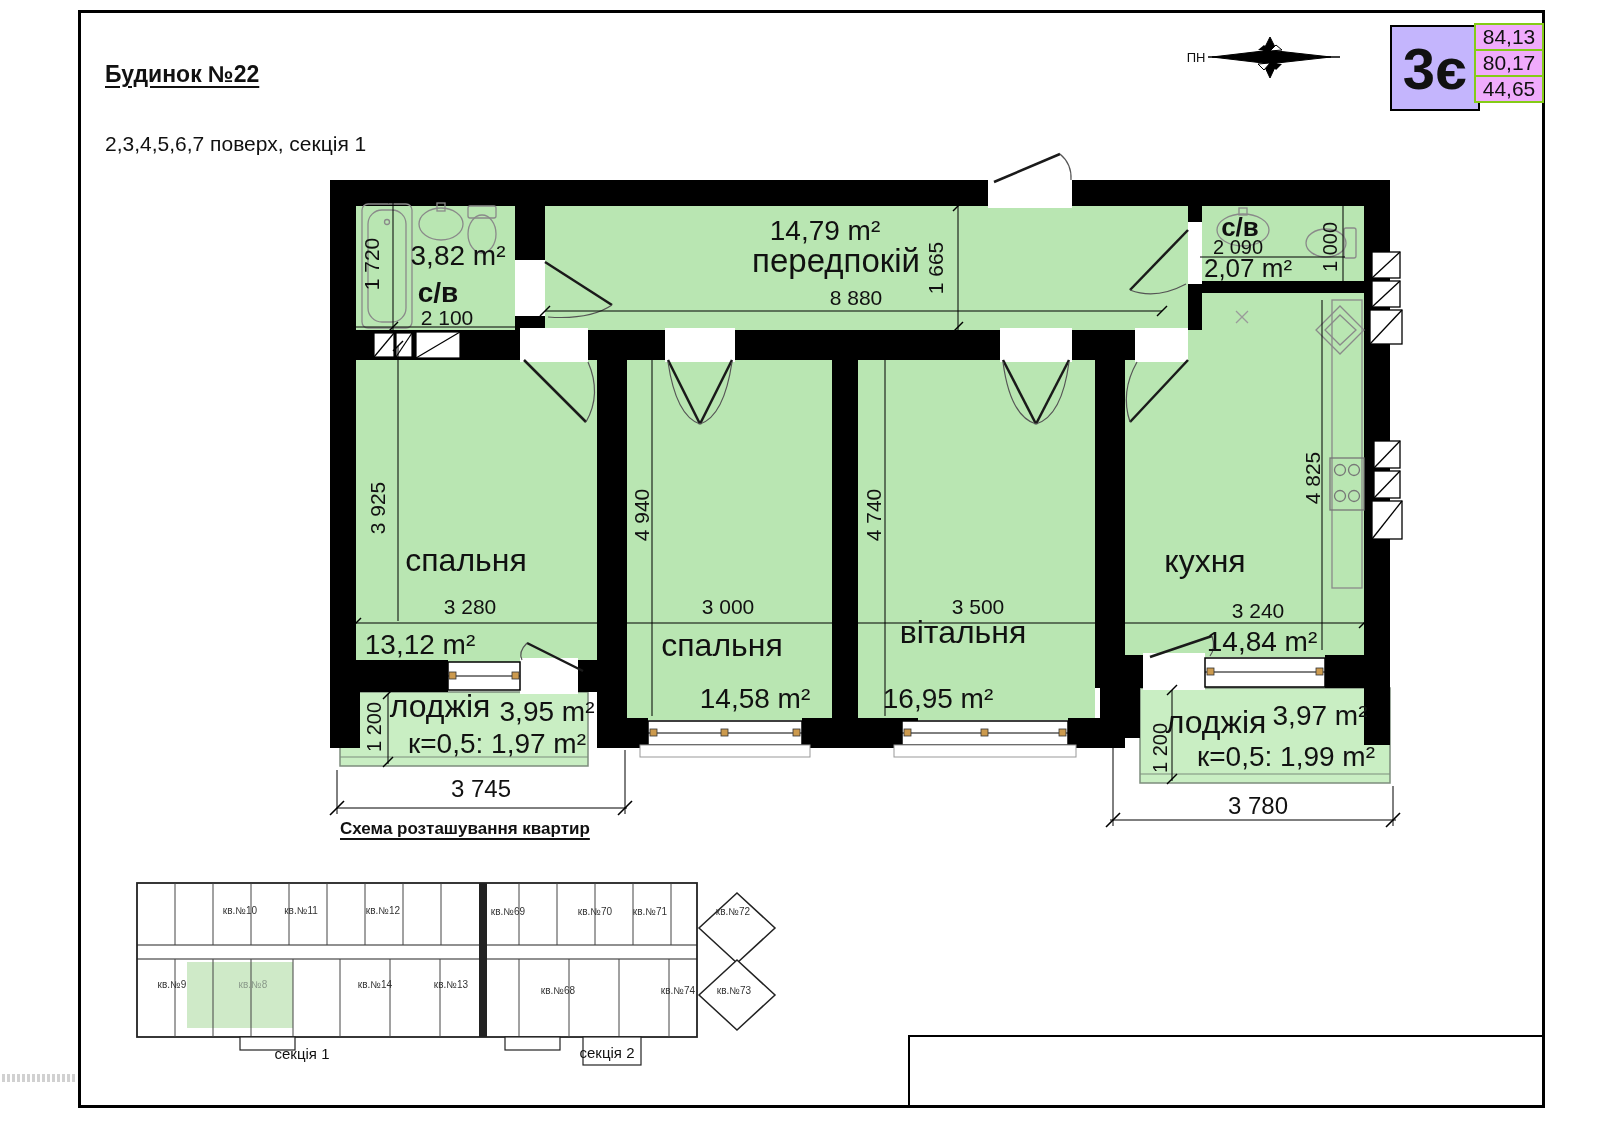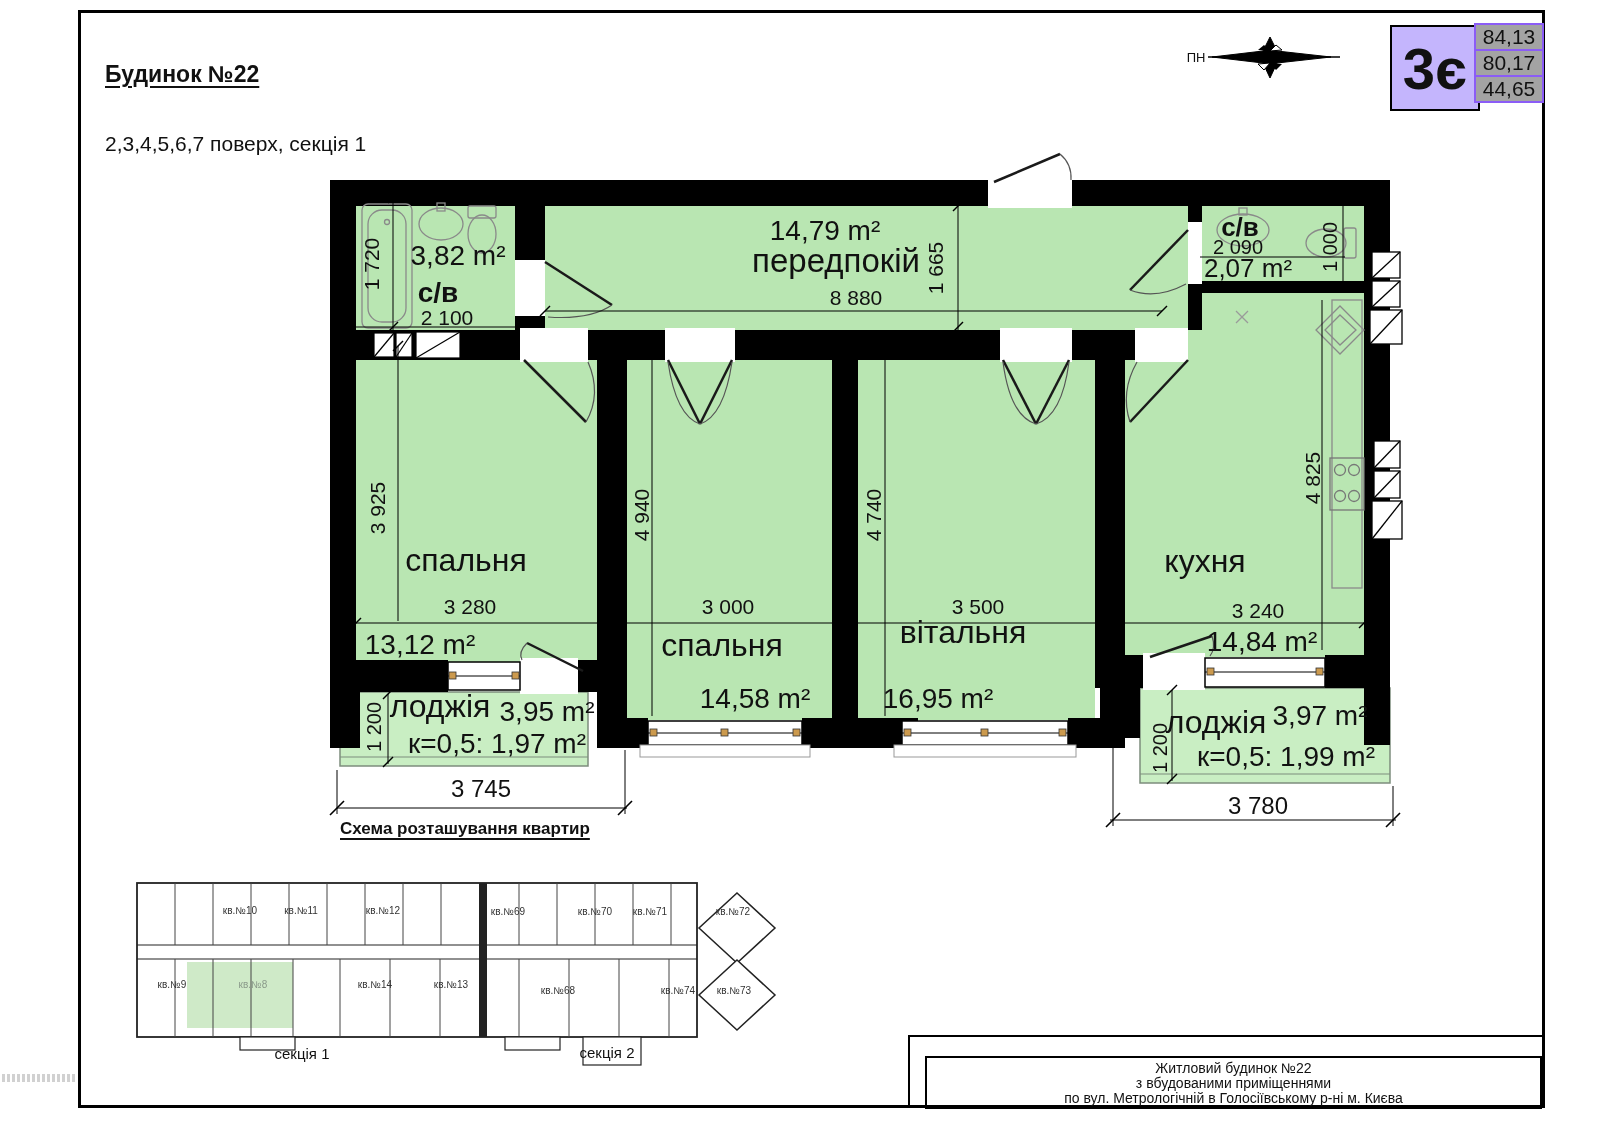--- a/index.html
+++ b/index.html
@@ -20,21 +20,21 @@
   .f23{font-size:23px;}
   .f24{font-size:24px;}
   .f26{font-size:26px;}
   .f28{font-size:28px;}
   .f32{font-size:32px;}
   .f33{font-size:33px;}
   .legend-box{position:absolute;left:1390px;top:25px;width:86px;height:82px;background:#c4b5fd;
       border:2px solid #000;display:flex;align-items:center;justify-content:center;
       font-size:58px;font-weight:700;}
   .legend-table{position:absolute;left:1474px;top:25px;width:70px;}
-  .legcell{height:24px;border:2px solid #8b5cf6;margin-top:-2px;background:#a3a3a3;display:flex;
+  .legcell{height:24px;border:2px solid #84cc16;margin-top:-2px;background:#f0abfc;display:flex;
       align-items:center;justify-content:center;font-size:21px;}
   .titleblock-outer{position:absolute;left:908px;top:1035px;width:634px;height:70px;
       border-left:2px solid #000;border-top:2px solid #000;}
   .titleblock-inner{position:absolute;left:925px;top:1056px;width:613px;height:46px;
       border:2px solid #000;text-align:center;padding-top:3px;box-sizing:content-box;}
   .titleblock-inner div{font-size:14px;line-height:15px;}
   .watermark{position:absolute;left:2px;top:1074px;width:74px;height:8px;opacity:.45;
       background:repeating-linear-gradient(90deg,#999 0 3px,transparent 3px 5px);}
 </style>
 </head>
@@ -358,20 +358,15 @@
   <div class="lbl f8" style="left:253px;top:985px;color:#8a9a8a;">кв.№8</div>
   <div class="lbl f8" style="left:375px;top:985px;">кв.№14</div>
   <div class="lbl f8" style="left:451px;top:985px;">кв.№13</div>
   <div class="lbl f8" style="left:558px;top:991px;">кв.№68</div>
   <div class="lbl f8" style="left:678px;top:991px;">кв.№74</div>
   <div class="lbl f8" style="left:734px;top:991px;">кв.№73</div>
   <div class="lbl f15" style="left:302px;top:1053px;">секція 1</div>
   <div class="lbl f15" style="left:607px;top:1052px;">секція 2</div>
 
   <div class="titleblock-outer"></div>
-  <div class="titleblock-inner">
-    <div>Житловий будинок  №22</div>
-    <div>з вбудованими приміщеннями</div>
-    <div>по вул. Метрологічній в Голосіївському р-ні м. Києва</div>
-  </div>
 
   <div class="watermark"></div>
 </div>
 
 </body></html>

